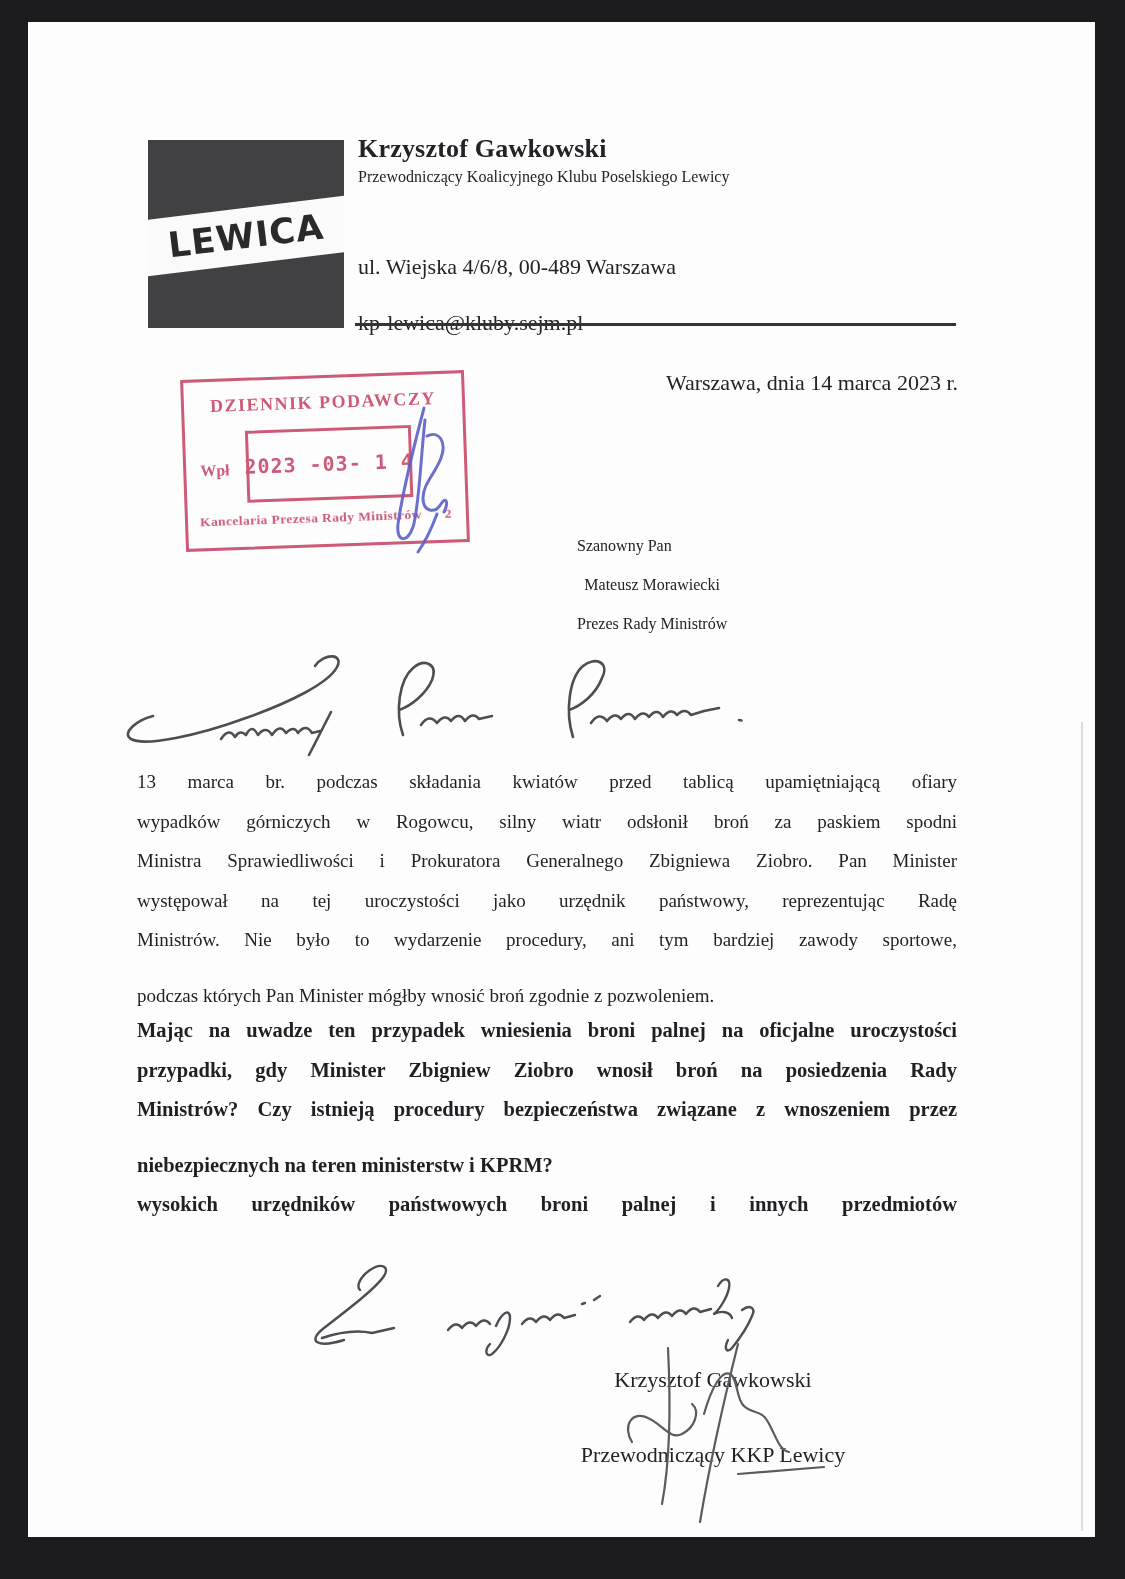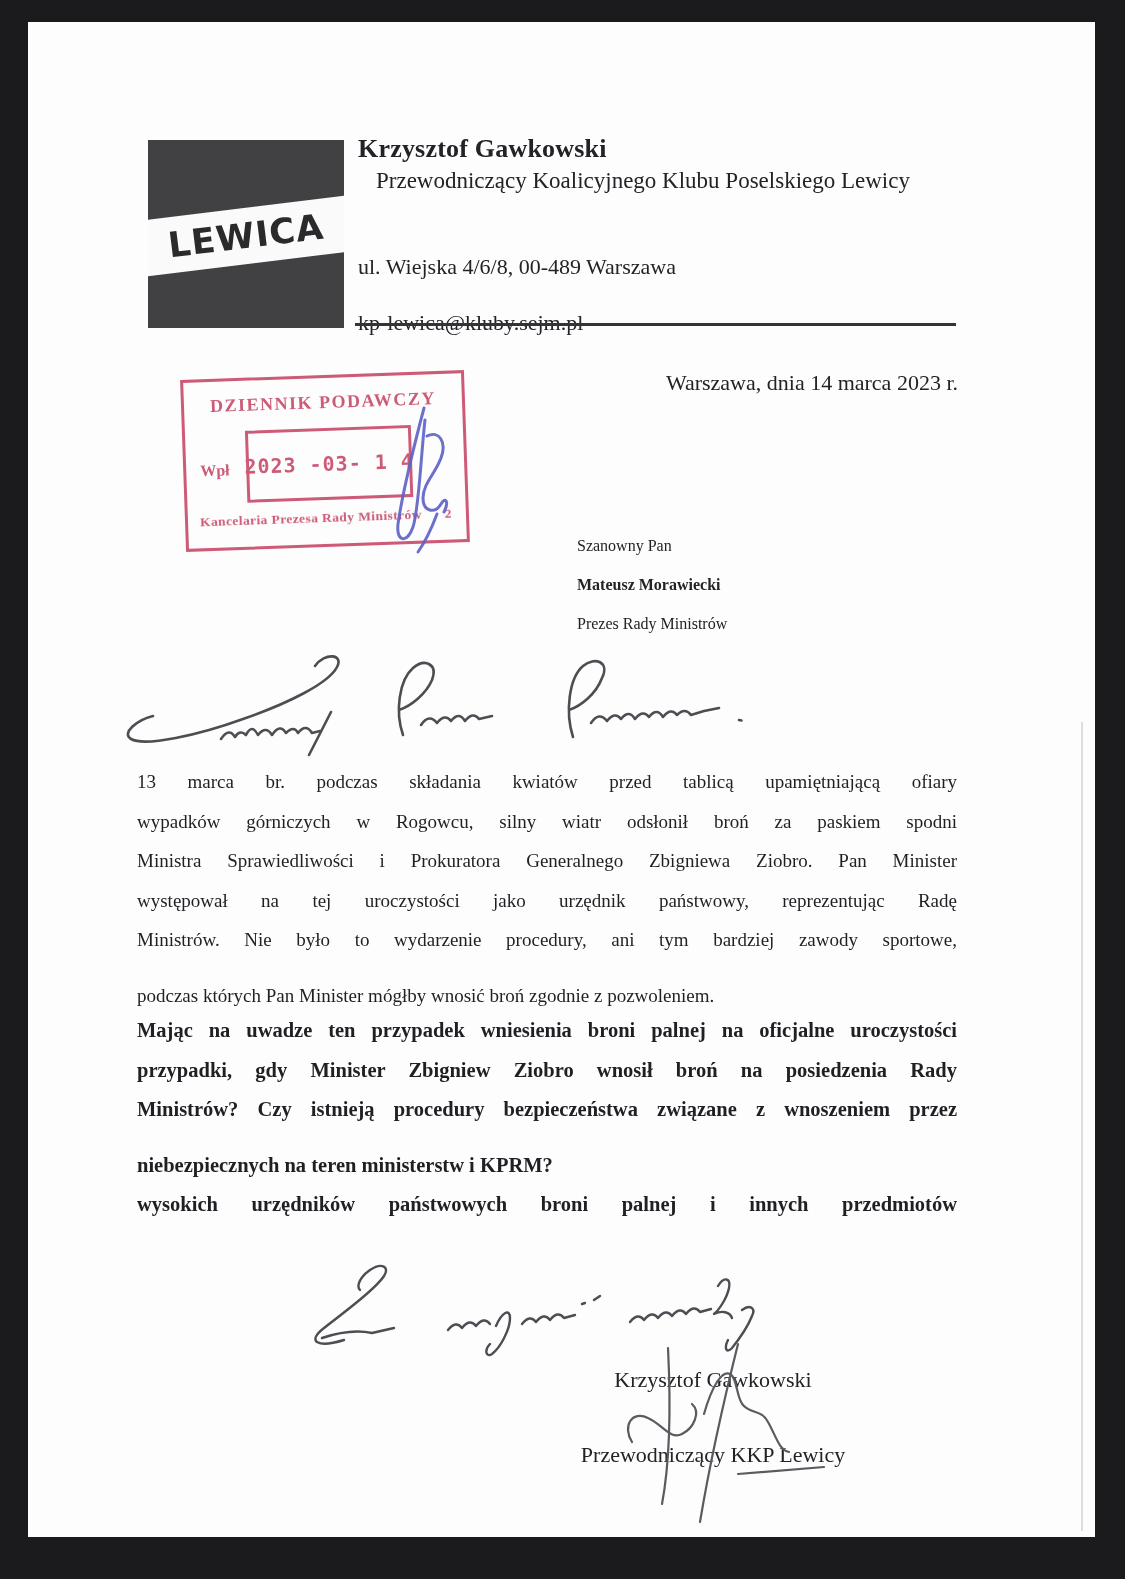--- a/index.html
+++ b/index.html
@@ -38,21 +38,21 @@
     transform:rotate(-7deg);
     display:flex;align-items:center;justify-content:center;
   }
   .logo-band span{
     font-family:"DejaVu Sans","Liberation Sans",sans-serif;
     font-weight:bold;font-size:35px;letter-spacing:1px;color:#2a2a2c;
   }
 
   
   .sender-name{left:330px;top:112px;font-size:26px;font-weight:bold;letter-spacing:.2px;}
-  .sender-title{left:348px;top:146px;font-size:23px;}
+  .sender-title{left:330px;top:146px;font-size:16px;}
   .sender-address{left:330px;top:232px;font-size:22px;}
   .sender-email{left:330px;top:266px;font-size:22px;margin-top:22px;}
   .header-rule{left:327px;top:301px;width:601px;height:3px;background:#333338;}
 
   
   .date-line{left:500px;top:348px;width:430px;font-size:22px;text-align:right;}
 
   
   .stamp{
     left:155px;top:353px;width:284px;height:172px;
@@ -78,21 +78,21 @@
     display:flex;justify-content:space-between;
     font-size:13.5px;font-weight:bold;letter-spacing:.4px;
     filter:blur(.3px);
   }
   .pen-mark{left:338px;top:382px;width:96px;height:152px;}
   .pen-mark path{stroke:var(--pen-blue);stroke-width:3;fill:none;
     stroke-linecap:round;stroke-linejoin:round;opacity:.9;}
 
   
   .recipient{left:549px;top:504px;font-size:16px;line-height:39px;}
-  .recipient .r-name{font-weight:bold;}
+  .recipient .r-name{font-weight:normal;text-align:center;}
 
   
   .hand path{stroke:var(--pen-gray);fill:none;stroke-linecap:round;stroke-linejoin:round;}
   .greeting{left:75px;top:628px;width:720px;height:112px;}
   .greeting path{stroke-width:2.6;}
   .closing{left:170px;top:1232px;width:620px;height:104px;}
   .closing path{stroke-width:2.4;}
   .signature{left:560px;top:1318px;width:244px;height:192px;}
   .signature path{stroke-width:2.2;stroke:#5a5a60;}
 

